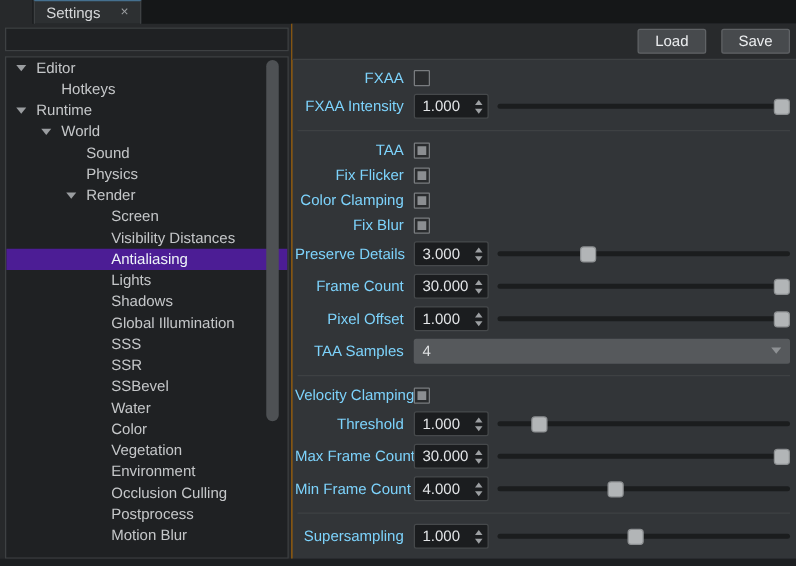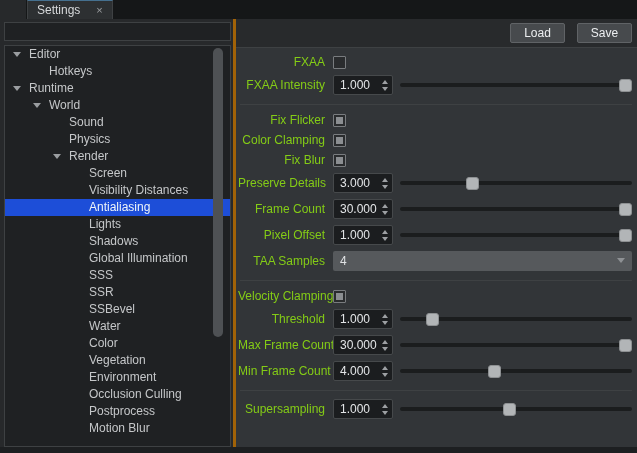--- a/index.html
+++ b/index.html
@@ -29,50 +29,50 @@
     font-family:"Liberation Sans",sans-serif; font-size:12px; padding:0 5px; outline:none;
   }
   .tree-panel {
     position:absolute; left:4px; top:45px; width:227px; height:402px;
     background:#1f2123; border:1px solid #3e4143; overflow:hidden;
   }
   .tree-item {
     position:relative; height:17px; line-height:17px; color:#c5c7c9;
     white-space:nowrap; cursor:default;
   }
-  .tree-item.selected { background:#1d4ed8; color:#eef4f8; }
+  .tree-item.selected { background:#4c1d95; color:#eef4f8; }
   .tri {
     position:absolute; top:6px; width:0; height:0;
     border-left:4px solid transparent; border-right:4px solid transparent;
     border-top:5px solid #9a9da0;
   }
   .scroll-thumb {
     position:absolute; right:7px; top:2px; width:10px; height:289px;
     background:#4e5154; border-radius:5px;
   }
 
   
   .right-panel {
     position:absolute; left:233px; top:19px; width:404px; height:428px;
-    background:#323538; border-left:3px solid #a16207;
+    background:#323538; border-left:1px solid #a16207;
   }
   .toolbar-strip { position:absolute; left:0; top:0; right:0; height:29px; background:#282a2c; border-bottom:1px solid #3e4143; }
   .btn {
     position:absolute; top:4px; height:20px; width:55px;
     background:#474a4d; border:1px solid #606366; border-radius:2px;
     color:#eceef0; text-align:center; line-height:18px; cursor:default;
   }
   .btn-load { right:72px; }
   .btn-save { right:5px; }
 
   .form { position:absolute; left:0; top:30px; right:0; padding-top:3px; }
   .row { display:flex; align-items:center; padding-left:2px; }
   .row-checkbox { height:20px; }
   .row-spin, .row-dropdown { height:26px; }
-  .row .label { width:87px; text-align:right; color:#84cc16; margin-right:8px; flex:none; white-space:nowrap; }
+  .row .label { width:87px; text-align:right; color:#7dd3fc; margin-right:8px; flex:none; white-space:nowrap; }
   .sep { height:12px; display:flex; align-items:center; }
   .sep-line { flex:1; margin:0 5px 0 4px; border-top:1px solid #3e4143; }
 
   .checkbox {
     width:13px; height:13px; background:#2a2c2e; border:1px solid #797c7f; border-radius:1px;
     display:flex; align-items:center; justify-content:center; flex:none; cursor:default;
   }
   .checkbox .inner { width:7px; height:7px; background:#8b8e91; display:none; }
   .checkbox.checked .inner { display:block; }
 
@@ -164,20 +164,26 @@
           </div>
           <div class="slider">
             <div class="track"></div>
             <div class="handle" style="left: calc(100% - 13px);"></div>
           </div>
         </div>
         <div class="sep">
           <div class="sep-line"></div>
         </div>
         <div class="row row-checkbox">
+          <span class="label">TAA</span>
+          <span class="checkbox checked">
+            <span class="inner"></span>
+          </span>
+        </div>
+        <div class="row row-checkbox">
           <span class="label">Fix Flicker</span>
           <span class="checkbox checked">
             <span class="inner"></span>
           </span>
         </div>
         <div class="row row-checkbox">
           <span class="label">Color Clamping</span>
           <span class="checkbox checked">
             <span class="inner"></span>
           </span>

